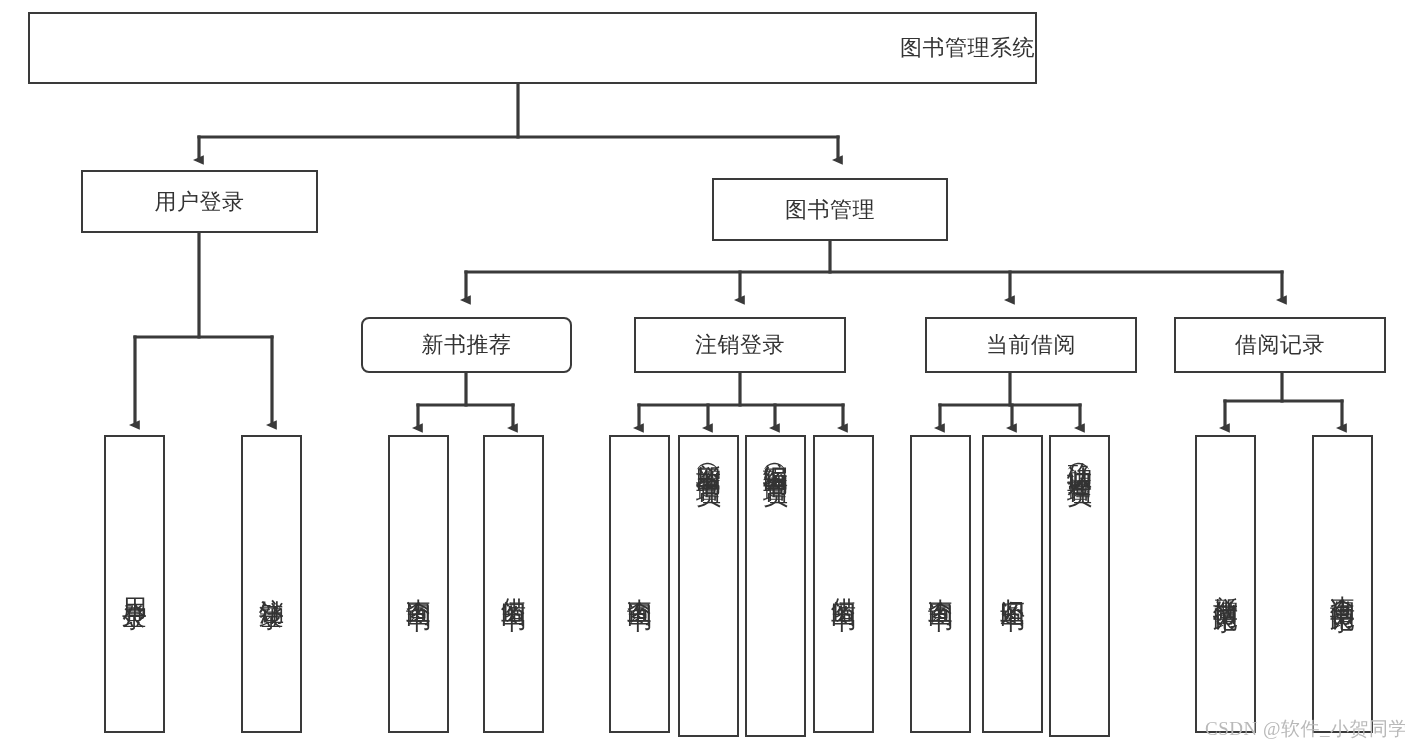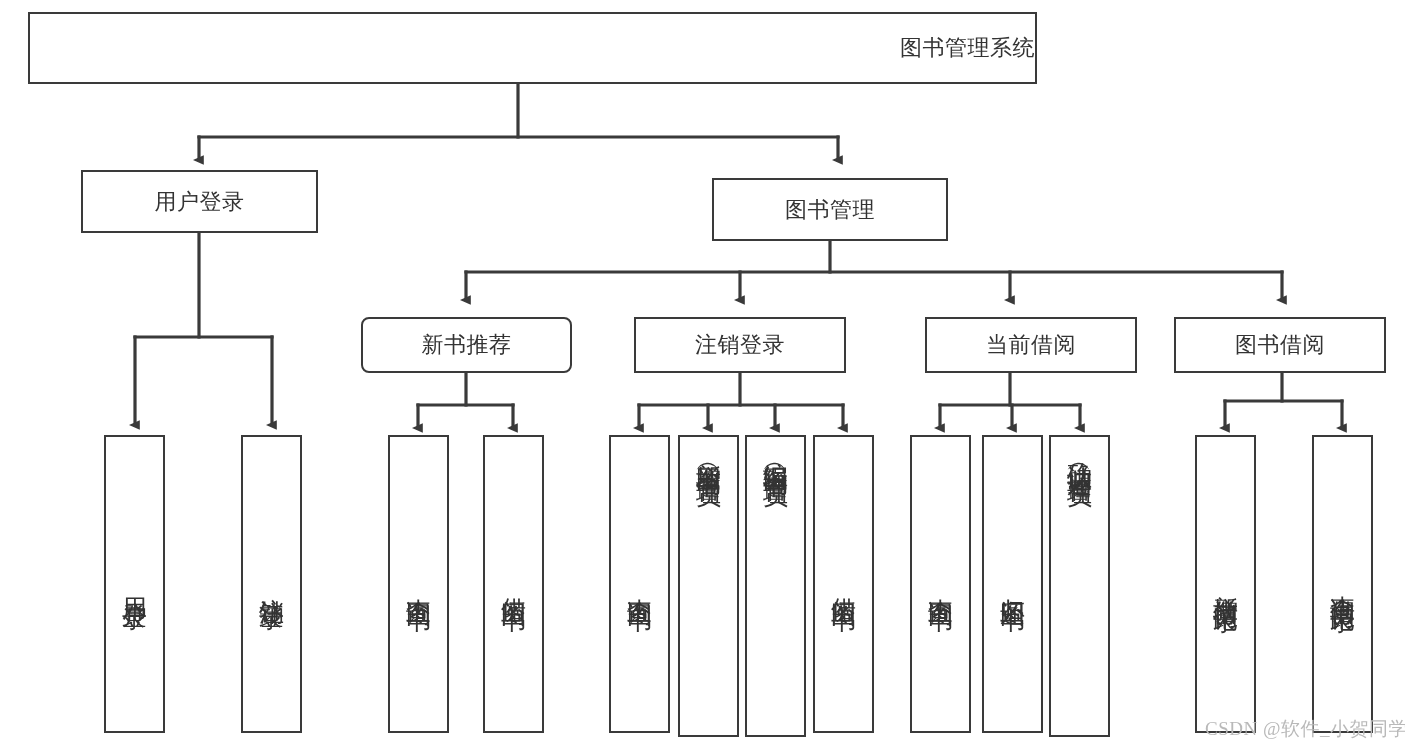--- a/index.html
+++ b/index.html
@@ -144,21 +144,21 @@
   <div class="node horiz" style="left:361px; top:317px; width:211px; height:56px;border-radius:8px;">
     <span class="label">新书推荐</span>
   </div>
   <div class="node horiz" style="left:634px; top:317px; width:212px; height:56px;">
     <span class="label">注销登录</span>
   </div>
   <div class="node horiz" style="left:925px; top:317px; width:212px; height:56px;">
     <span class="label">当前借阅</span>
   </div>
   <div class="node horiz" style="left:1174px; top:317px; width:212px; height:56px;">
-    <span class="label">图书借阅</span>
+    <span class="label">借阅记录</span>
   </div>
 
   <div class="node vert center" style="left:104px; top:435px; width:61px; height:298px;">
     <span class="label">用户登录</span>
   </div>
   <div class="node vert center" style="left:241px; top:435px; width:61px; height:298px;">
     <span class="label">注销登录</span>
   </div>
 
   <div class="node vert center" style="left:388px; top:435px; width:61px; height:298px;">

